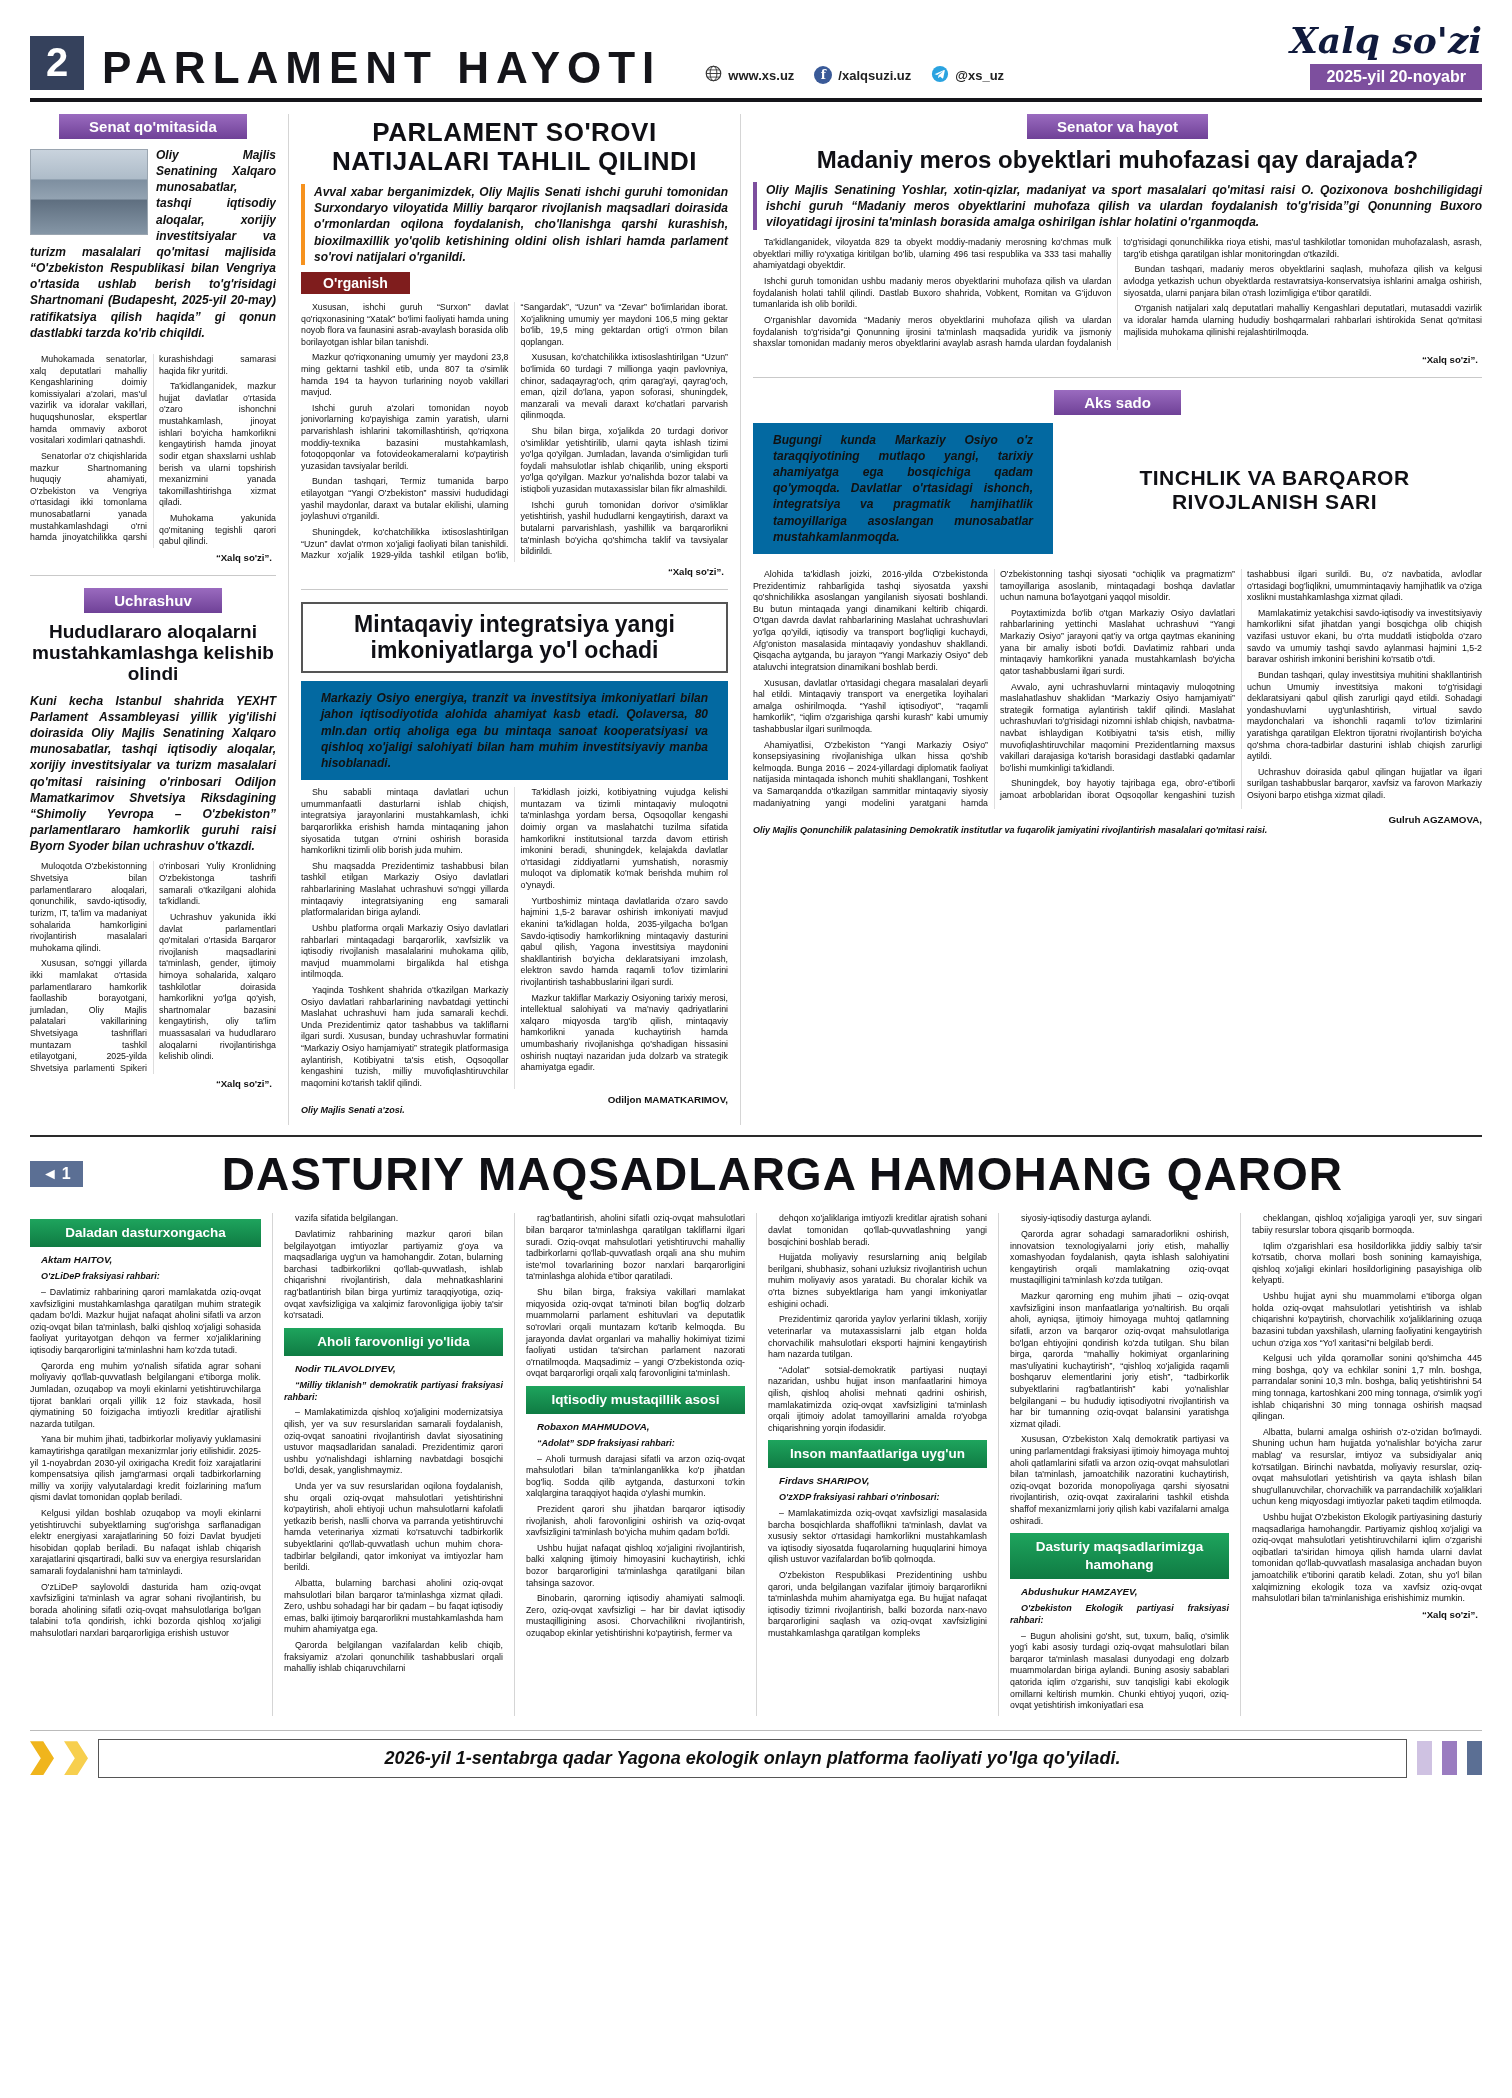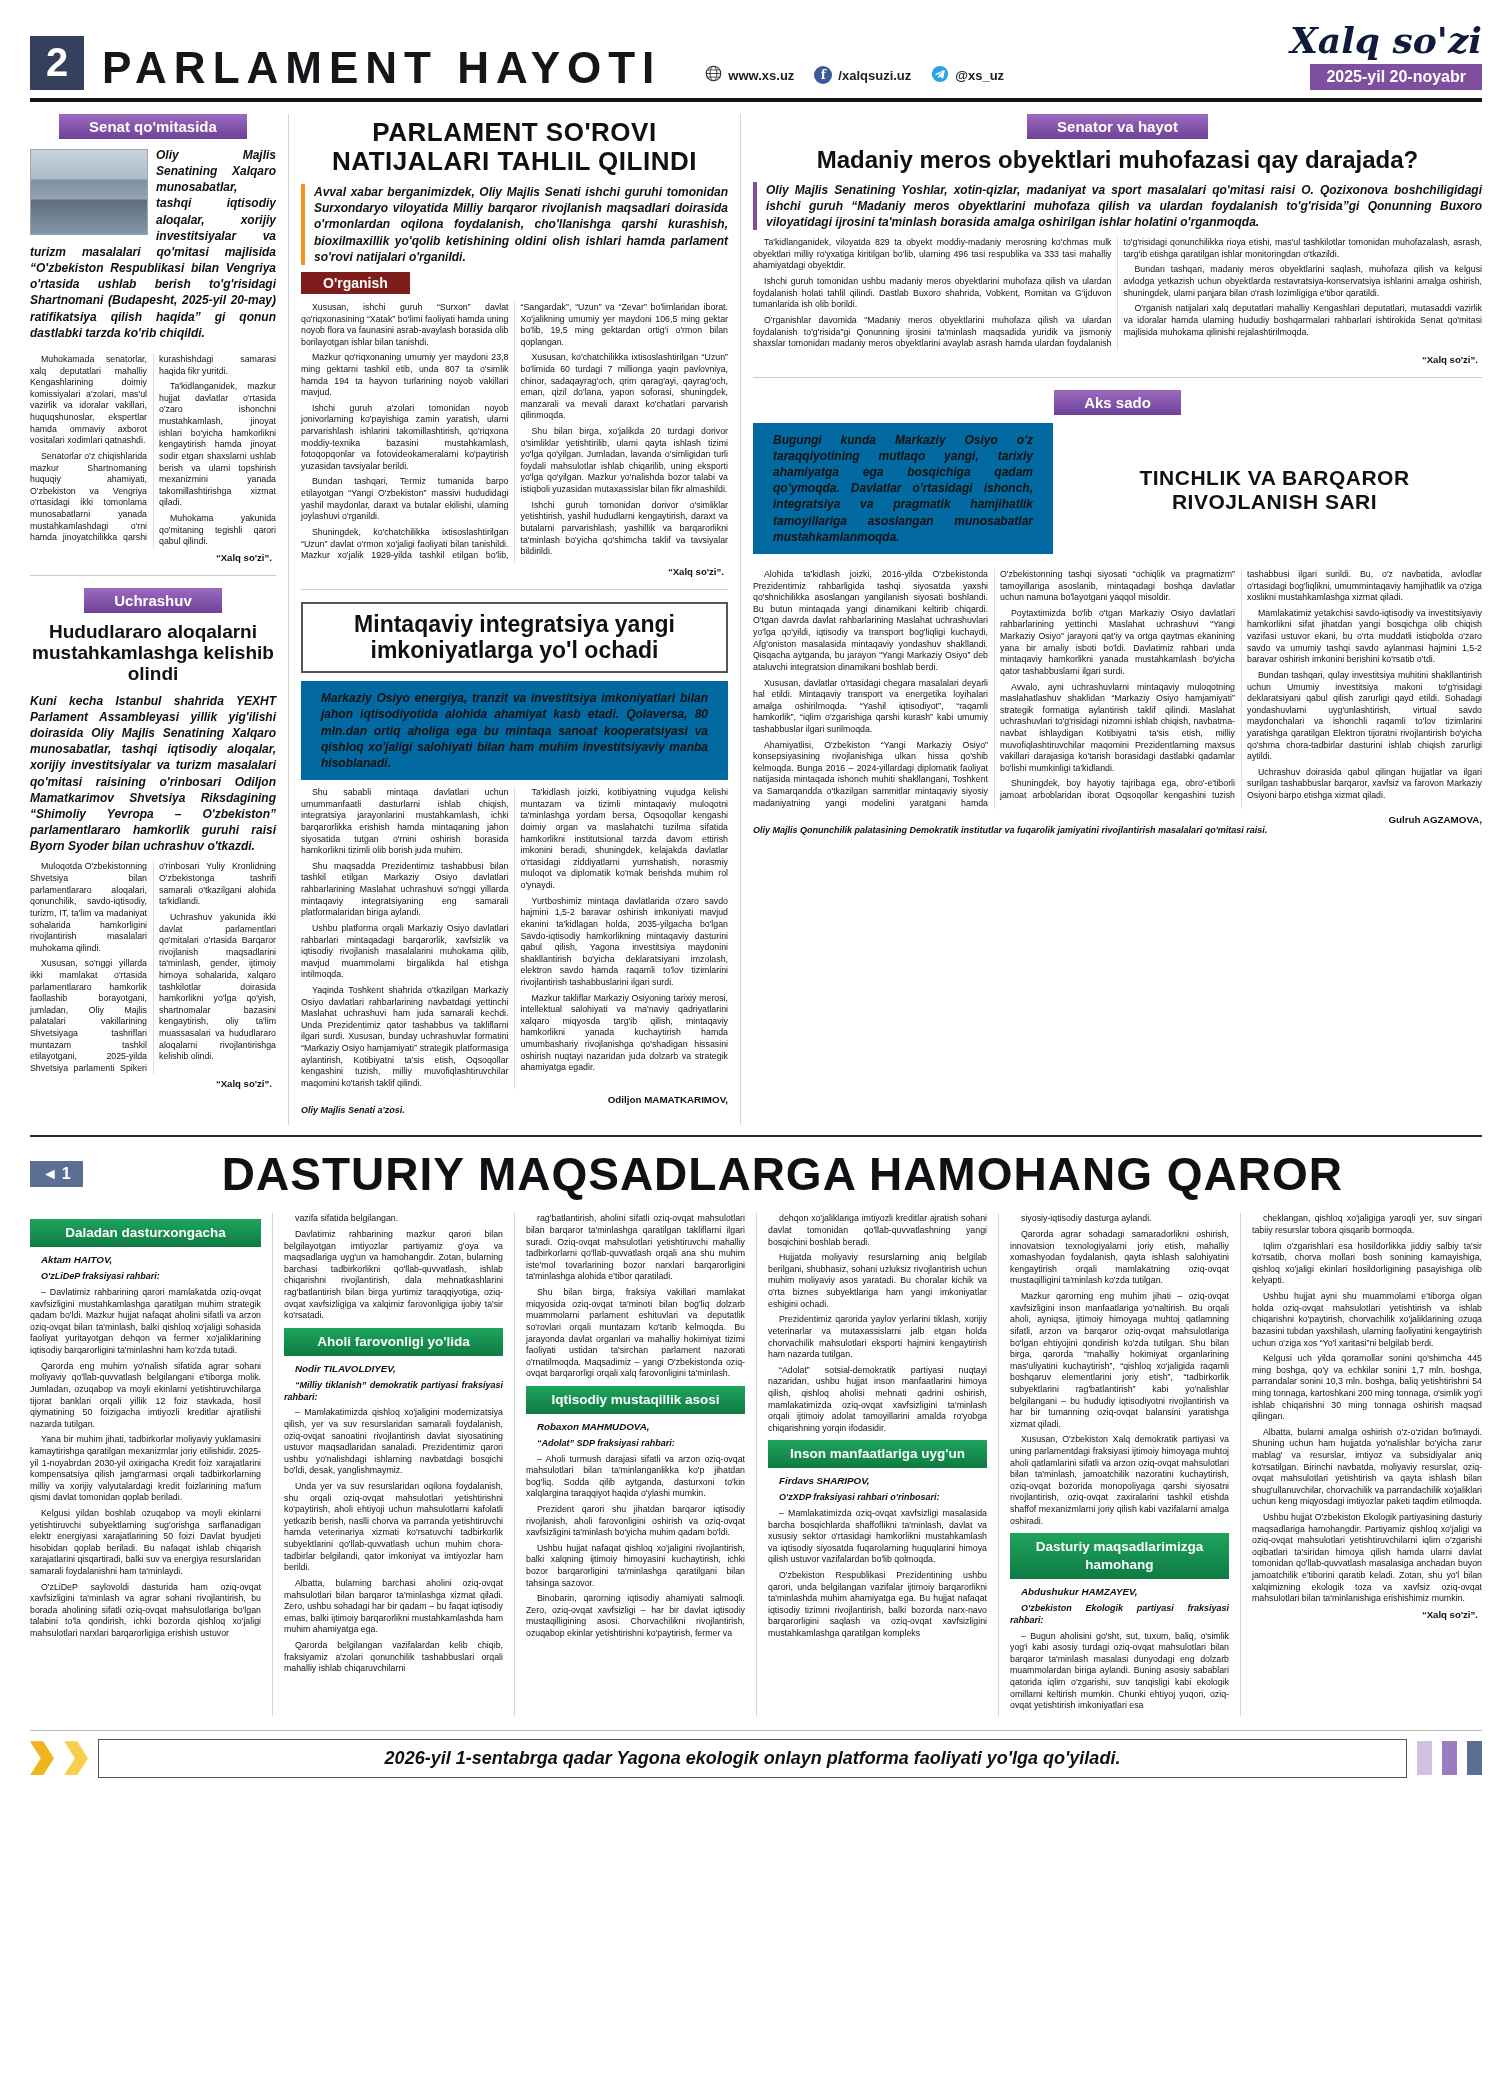--- a/index.html
+++ b/index.html
@@ -217,21 +217,21 @@
 
     <section class="tcol">
       <article>
         <span class="kicker">Senator va hayot</span>
         <h2 class="headline h-sen">Madaniy meros obyektlari muhofazasi qay darajada?</h2>
         <p class="lead lead-purplebar">Oliy Majlis Senatining Yoshlar, xotin-qizlar, madaniyat va sport masalalari qo'mitasi raisi O. Qozixonova boshchiligidagi ishchi guruh “Madaniy meros obyektlarini muhofaza qilish va ulardan foydalanish to'g'risida”gi Qonunning Buxoro viloyatidagi ijrosini ta'minlash borasida amalga oshirilgan ishlar holatini o'rganmoqda.</p>
         <div class="bodycols cols2">
             <p>Ta'kidlanganidek, viloyatda 829 ta obyekt moddiy-madaniy merosning ko'chmas mulk obyektlari milliy ro'yxatiga kiritilgan bo'lib, ularning 496 tasi respublika va 333 tasi mahalliy ahamiyatdagi obyektdir.</p>
             <p>Ishchi guruh tomonidan ushbu madaniy meros obyektlarini muhofaza qilish va ulardan foydalanish holati tahlil qilindi. Dastlab Buxoro shahrida, Vobkent, Romitan va G'ijduvon tumanlarida ish olib borildi.</p>
             <p>O'rganishlar davomida “Madaniy meros obyektlarini muhofaza qilish va ulardan foydalanish to'g'risida”gi Qonunning ijrosini ta'minlash maqsadida yuridik va jismoniy shaxslar tomonidan madaniy meros obyektlarini avaylab asrash hamda ulardan foydalanish to'g'risidagi qonunchilikka rioya etishi, mas'ul tashkilotlar tomonidan muhofazalash, asrash, targ'ib etishga qaratilgan ishlar monitoringdan o'tkazildi.</p>
-            <p>Bundan tashqari, madaniy meros obyektlarini saqlash, muhofaza qilish va kelgusi avlodga yetkazish uchun obyektlarda restavratsiya-konservatsiya ishlarini amalga oshirish, shuningdek, ularni panjara bilan o'rash lozimligiga e'tibor qaratildi.</p>
+            <p>Bundan tashqari, madaniy meros obyektlarini saqlash, muhofaza qilish va kelgusi avlodga yetkazish uchun obyektlarda restavratsiya-konservatsiya ishlarini amalga oshirish, siyosatda, ularni panjara bilan o'rash lozimligiga e'tibor qaratildi.</p>
             <p>O'rganish natijalari xalq deputatlari mahalliy Kengashlari deputatlari, mutasaddi vazirlik va idoralar hamda ularning hududiy boshqarmalari rahbarlari ishtirokida Senat qo'mitasi majlisida muhokama qilinishi rejalashtirilmoqda.</p>
           </div>
         <div class="signoff">“Xalq so'zi”.</div>
       </article>
 
       <div class="divider"></div>
 
       <article>
         <span class="kicker">Aks sado</span>
         <div class="tin-head">

